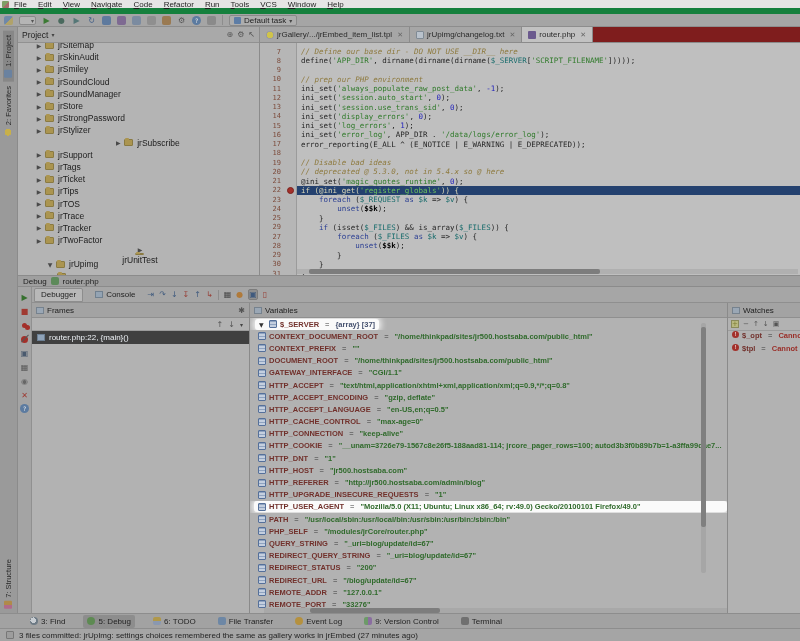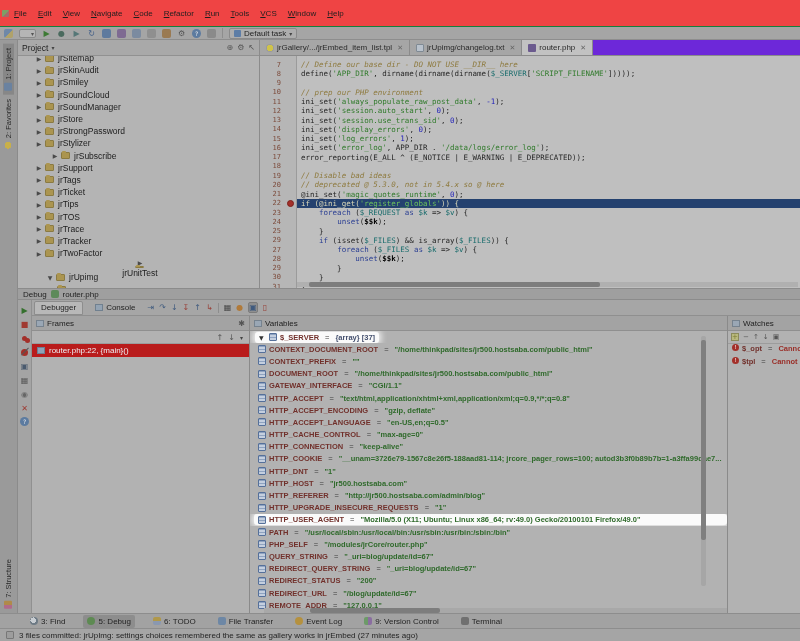--- a/index.html
+++ b/index.html
@@ -2,21 +2,21 @@
 <html><head>
 <meta charset="utf-8">
 <style>
   * { margin:0; padding:0; box-sizing:border-box; }
   html,body { width:800px; height:641px; overflow:hidden; background:#9e9e9e;
               font-family:"Liberation Sans","DejaVu Sans",sans-serif; }
   .app { position:relative; width:800px; height:641px; background:#a3a3a3; color:#222;
          display:flex; flex-direction:column; font-size:8.5px; }
 
   
-  .menubar { height:27px; background:#ef4444; border-bottom:1px solid #15803d;
+  .menubar { height:14px; background:#e5e5e5; border-bottom:6px solid #15803d;
              display:flex; align-items:center; gap:0; padding-left:2px; }
   .app-icon { width:7px; height:7px; margin-right:5px; border-radius:1px;
               background:linear-gradient(135deg,#7f9e66 0 50%,#a56a6a 50% 100%); }
   .menu-items { display:flex; gap:11px; font-size:8px; color:#1f1f1f; }
   .menu-item u { text-decoration:underline; }
   .menu-item { cursor:default; }
 
   
   .toolbar { height:13px; background:#a5a5a5; border-bottom:1px solid #8d8d8d;
              display:flex; align-items:center; gap:6px; padding-left:4px; }
@@ -71,21 +71,21 @@
   .tree-row { height:12.2px; display:flex; align-items:center; font-size:8.5px; color:#1c1c1c; cursor:default; }
   .tree-row.partial { margin-top:-6px; }
   .tw-arrow { width:8px; text-align:center; font-size:6px; color:#4a4a4a; font-family:"DejaVu Sans",sans-serif; }
   .folder { width:9px; height:7px; background:#ab9550; border:1px solid #8a7a42; border-radius:1px;
             margin:0 4px 0 2px; position:relative; }
   .folder:before { content:""; position:absolute; top:-2px; left:0; width:4px; height:2px;
                    background:#ab9550; border-radius:1px 1px 0 0; }
 
   
   .editor { flex:1; display:flex; flex-direction:column; min-width:0; background:#bfbfbf; }
-  .tabs { height:16px; background:#6d28d9; border-bottom:1px solid #8b8b8b; display:flex; align-items:center; }
+  .tabs { height:16px; background:#7f1d1d; border-bottom:1px solid #8b8b8b; display:flex; align-items:center; }
   .tab { height:15px; display:flex; align-items:center; gap:3px; padding:0 6px; font-size:8px;
          color:#2a2a2a; background:#a6a6a6; border-right:1px solid #8b8b8b; cursor:default; }
   .tab.active { background:#c2c2c2; }
   .fic { width:8px; height:8px; border-radius:1px; }
   .fic-template { background:radial-gradient(circle,#cfc34a 0 55%,#9a9a9a 56%); border-radius:50%; }
   .fic-text { background:#b9c2cc; border:1px solid #7f8a94; }
   .fic-php  { background:#6b5a8e; }
   .tab-close { color:#666; font-size:7px; margin-left:2px; font-family:"DejaVu Sans",sans-serif; }
 
   .code-wrap { position:relative; flex:1; overflow:hidden; }
@@ -149,21 +149,21 @@
   .debug-main { flex:1; display:flex; min-height:0; position:relative; }
   .dpanel { display:flex; flex-direction:column; min-width:0; }
   .dpanel-head { height:15px; background:#a3a3a3; border-bottom:1px solid #8f8f8f;
                  display:flex; align-items:center; gap:3px; padding:0 4px; font-size:8px; color:#1e1e1e; }
   .dp-ic { width:8px; height:7px; background:#9aa7b5; border:1px solid #76828e; }
   .frames { width:218px; border-right:1px solid #8a8a8a; background:#b2b2b2; }
   .frames-toolbar { height:13px; border-bottom:1px solid #9c9c9c; display:flex; align-items:center;
                     justify-content:flex-end; gap:5px; padding-right:6px; }
   .frame-row { height:13px; display:flex; align-items:center; gap:4px; padding-left:5px;
                font-size:8px; color:#1e1e1e; cursor:default; }
-  .frame-row.selected { background:#b91c1c; color:#eef2f6; }
+  .frame-row.selected { background:#404040; color:#eef2f6; }
   .frame-ic { width:8px; height:7px; background:#8fa3b8; border:1px solid #6c7f93; }
 
   .vars { flex:1; background:#b2b2b2; border-right:1px solid #8a8a8a; position:relative; }
   .vars-body { position:relative; flex:1; overflow:hidden; }
   .vrow { height:12.2px; display:flex; align-items:center; white-space:nowrap; overflow:hidden;
           font-size:7.5px; font-weight:600; cursor:default; }
   .vrow .pill { display:inline-flex; align-items:center; gap:3px; padding:1px 4px; border-radius:3px; }
   .vrow.spot .pill { background:#fafafa; box-shadow:0 0 6px 2px rgba(255,255,255,0.85); }
   .vrow.spot-full .pill { flex:1; }
   .varrow { font-size:6px; color:#333; width:7px; font-family:"DejaVu Sans",sans-serif; }
@@ -326,21 +326,21 @@
               <div class="tree-row" style="padding-left: 17px;">
                 <span class="tw-arrow">▶</span>
                 <span class="folder"></span>
                 <span>jrStrongPassword</span>
               </div>
               <div class="tree-row" style="padding-left: 17px;">
                 <span class="tw-arrow">▶</span>
                 <span class="folder"></span>
                 <span>jrStylizer</span>
               </div>
-              <div class="tree-row" style="padding-left: 33px;">
+              <div class="tree-row" style="padding-left: 17px; justify-content: center;">
                 <span class="tw-arrow">▶</span>
                 <span class="folder"></span>
                 <span>jrSubscribe</span>
               </div>
               <div class="tree-row" style="padding-left: 17px;">
                 <span class="tw-arrow">▶</span>
                 <span class="folder"></span>
                 <span>jrSupport</span>
               </div>
               <div class="tree-row" style="padding-left: 17px;">

